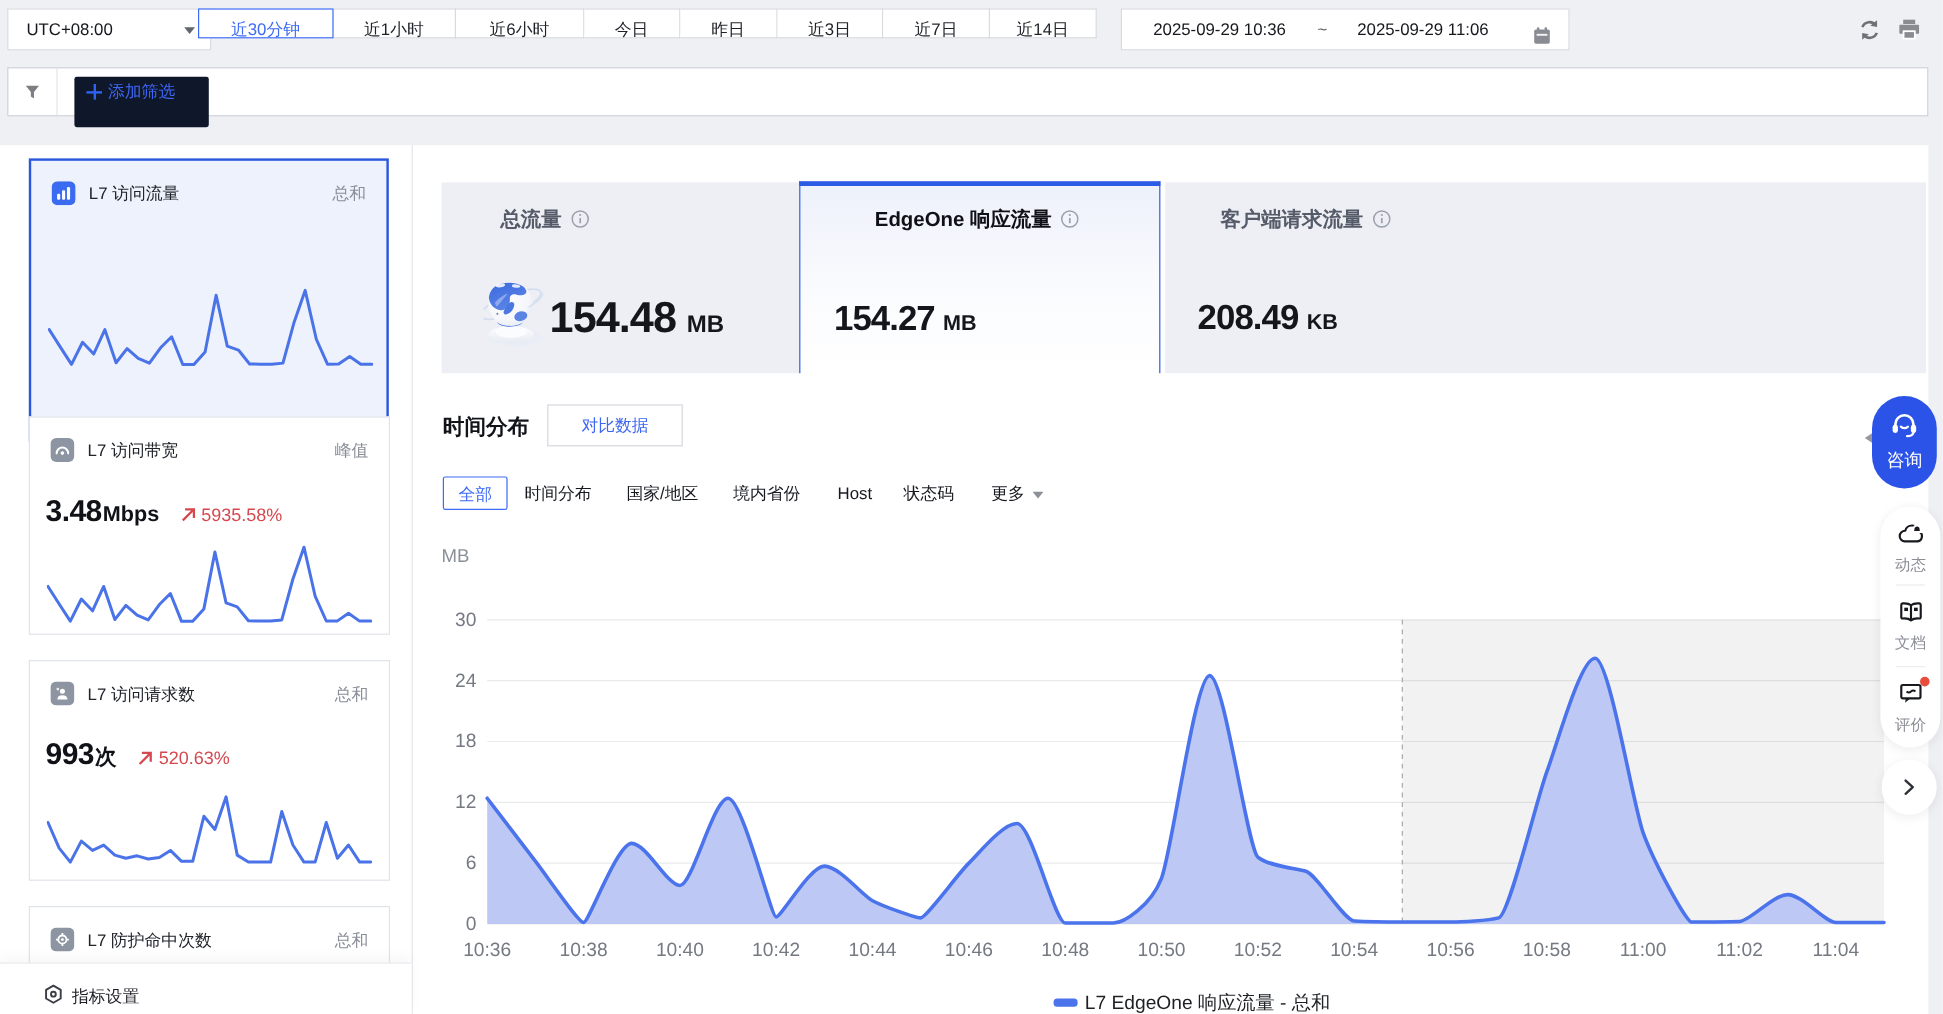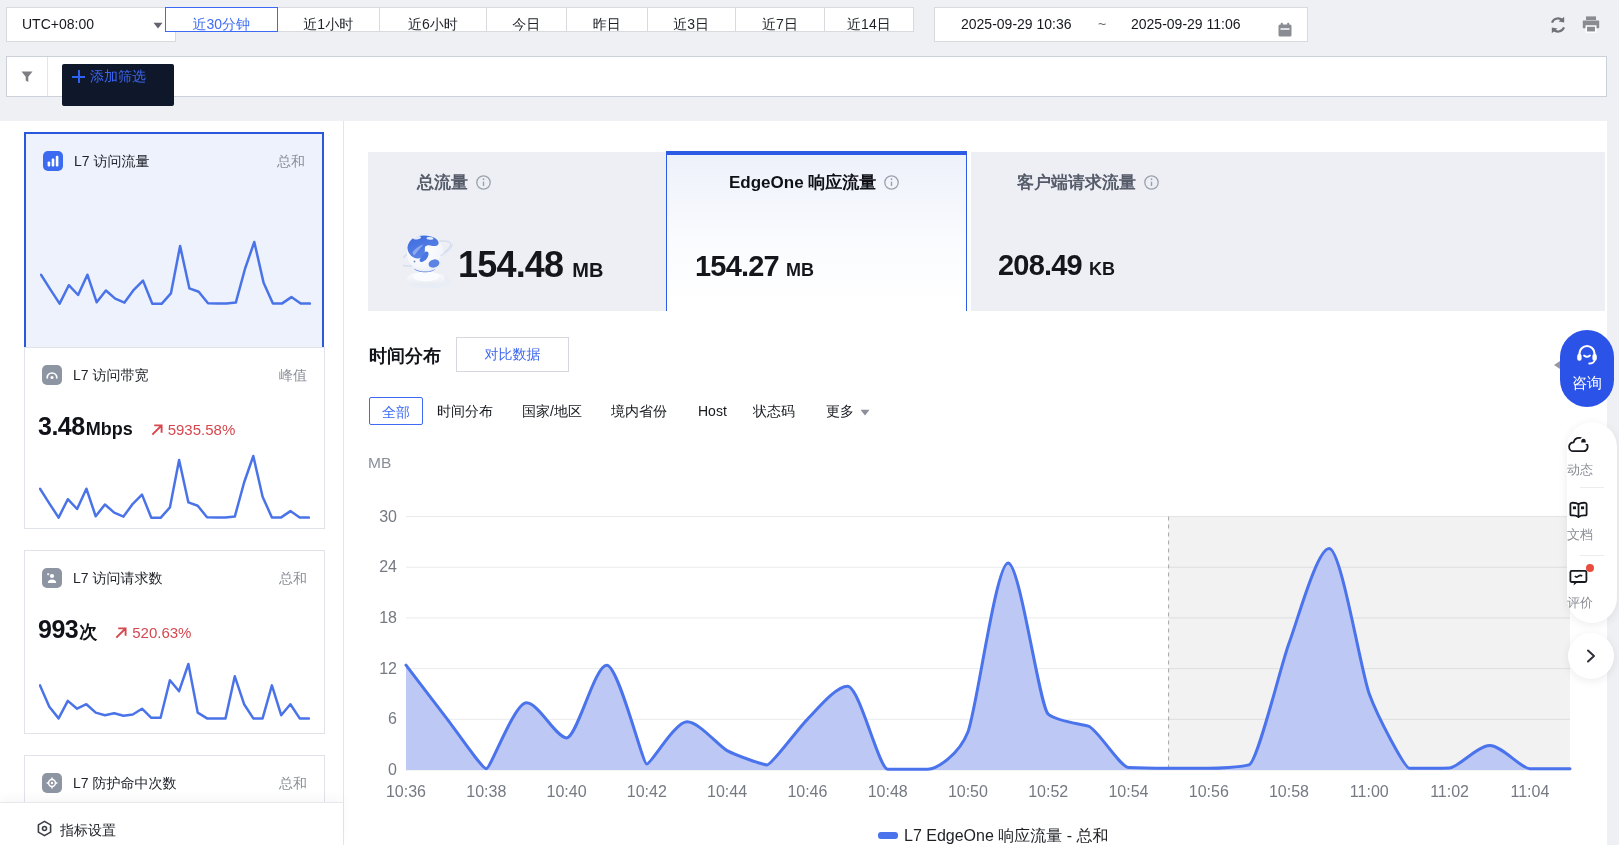--- a/index.html
+++ b/index.html
@@ -60,21 +60,21 @@
 .h2 { position:absolute; left:369px; top:344px; font-size:18px; font-weight:bold; color:#111318; }
 .cmpbtn { position:absolute; left:456px; top:337px; width:113px; height:35px; background:#fff; border:1px solid #d6d8dd; font-size:14px; color:#3d66f2; text-align:center; line-height:33px; }
 .pill { position:absolute; top:397px; height:28px; font-size:14px; line-height:28px; }
 .pill.sel { border:1px solid #3d6bf5; color:#3d6bf5; text-align:center; border-radius:2px; }
 
 
 .consult { position:absolute; left:1560px; top:330px; width:54px; height:77px; background:#2b53e8; border-radius:27px; z-index:5;padding-left:48px; }
 .consult svg { position:absolute; left:14px; top:12px; }
 .consult div { position:absolute; left:0; width:100%; top:44px; text-align:center; font-size:15px; color:#fff; }
 .fpanel { position:absolute; left:1567px; top:422px; width:50px; height:201px; background:#fff; border-radius:25px; box-shadow:0 2px 10px rgba(0,0,0,0.08); z-index:5; }
-.fitem { position:absolute; left:0; width:100%; }
+.fitem { position:absolute; left:0; width:100%; text-align:center; }
 .fitem .lab { display:block; margin-top:0px; font-size:13px; color:#8b8e96; }
 .fdiv { position:absolute; left:13px; width:24px; height:1px; background:#ececee; }
 .fcircle { position:absolute; left:1568px; top:633px; width:46px; height:46px; background:#fff; border-radius:50%; box-shadow:0 2px 10px rgba(0,0,0,0.08); z-index:5; }
 .reddot { position:absolute; right:-4px; top:-3px; width:8px; height:8px; border-radius:50%; background:#e84c3d; }
 </style></head>
 <body>
 
 <div class="tzbox">UTC+08:00<svg width="10" height="7" viewBox="0 0 10 7">
       <path d="M0.5 0.8 L9.5 0.8 L5 6.4 Z" fill="#62656d"></path>
     </svg></div>

